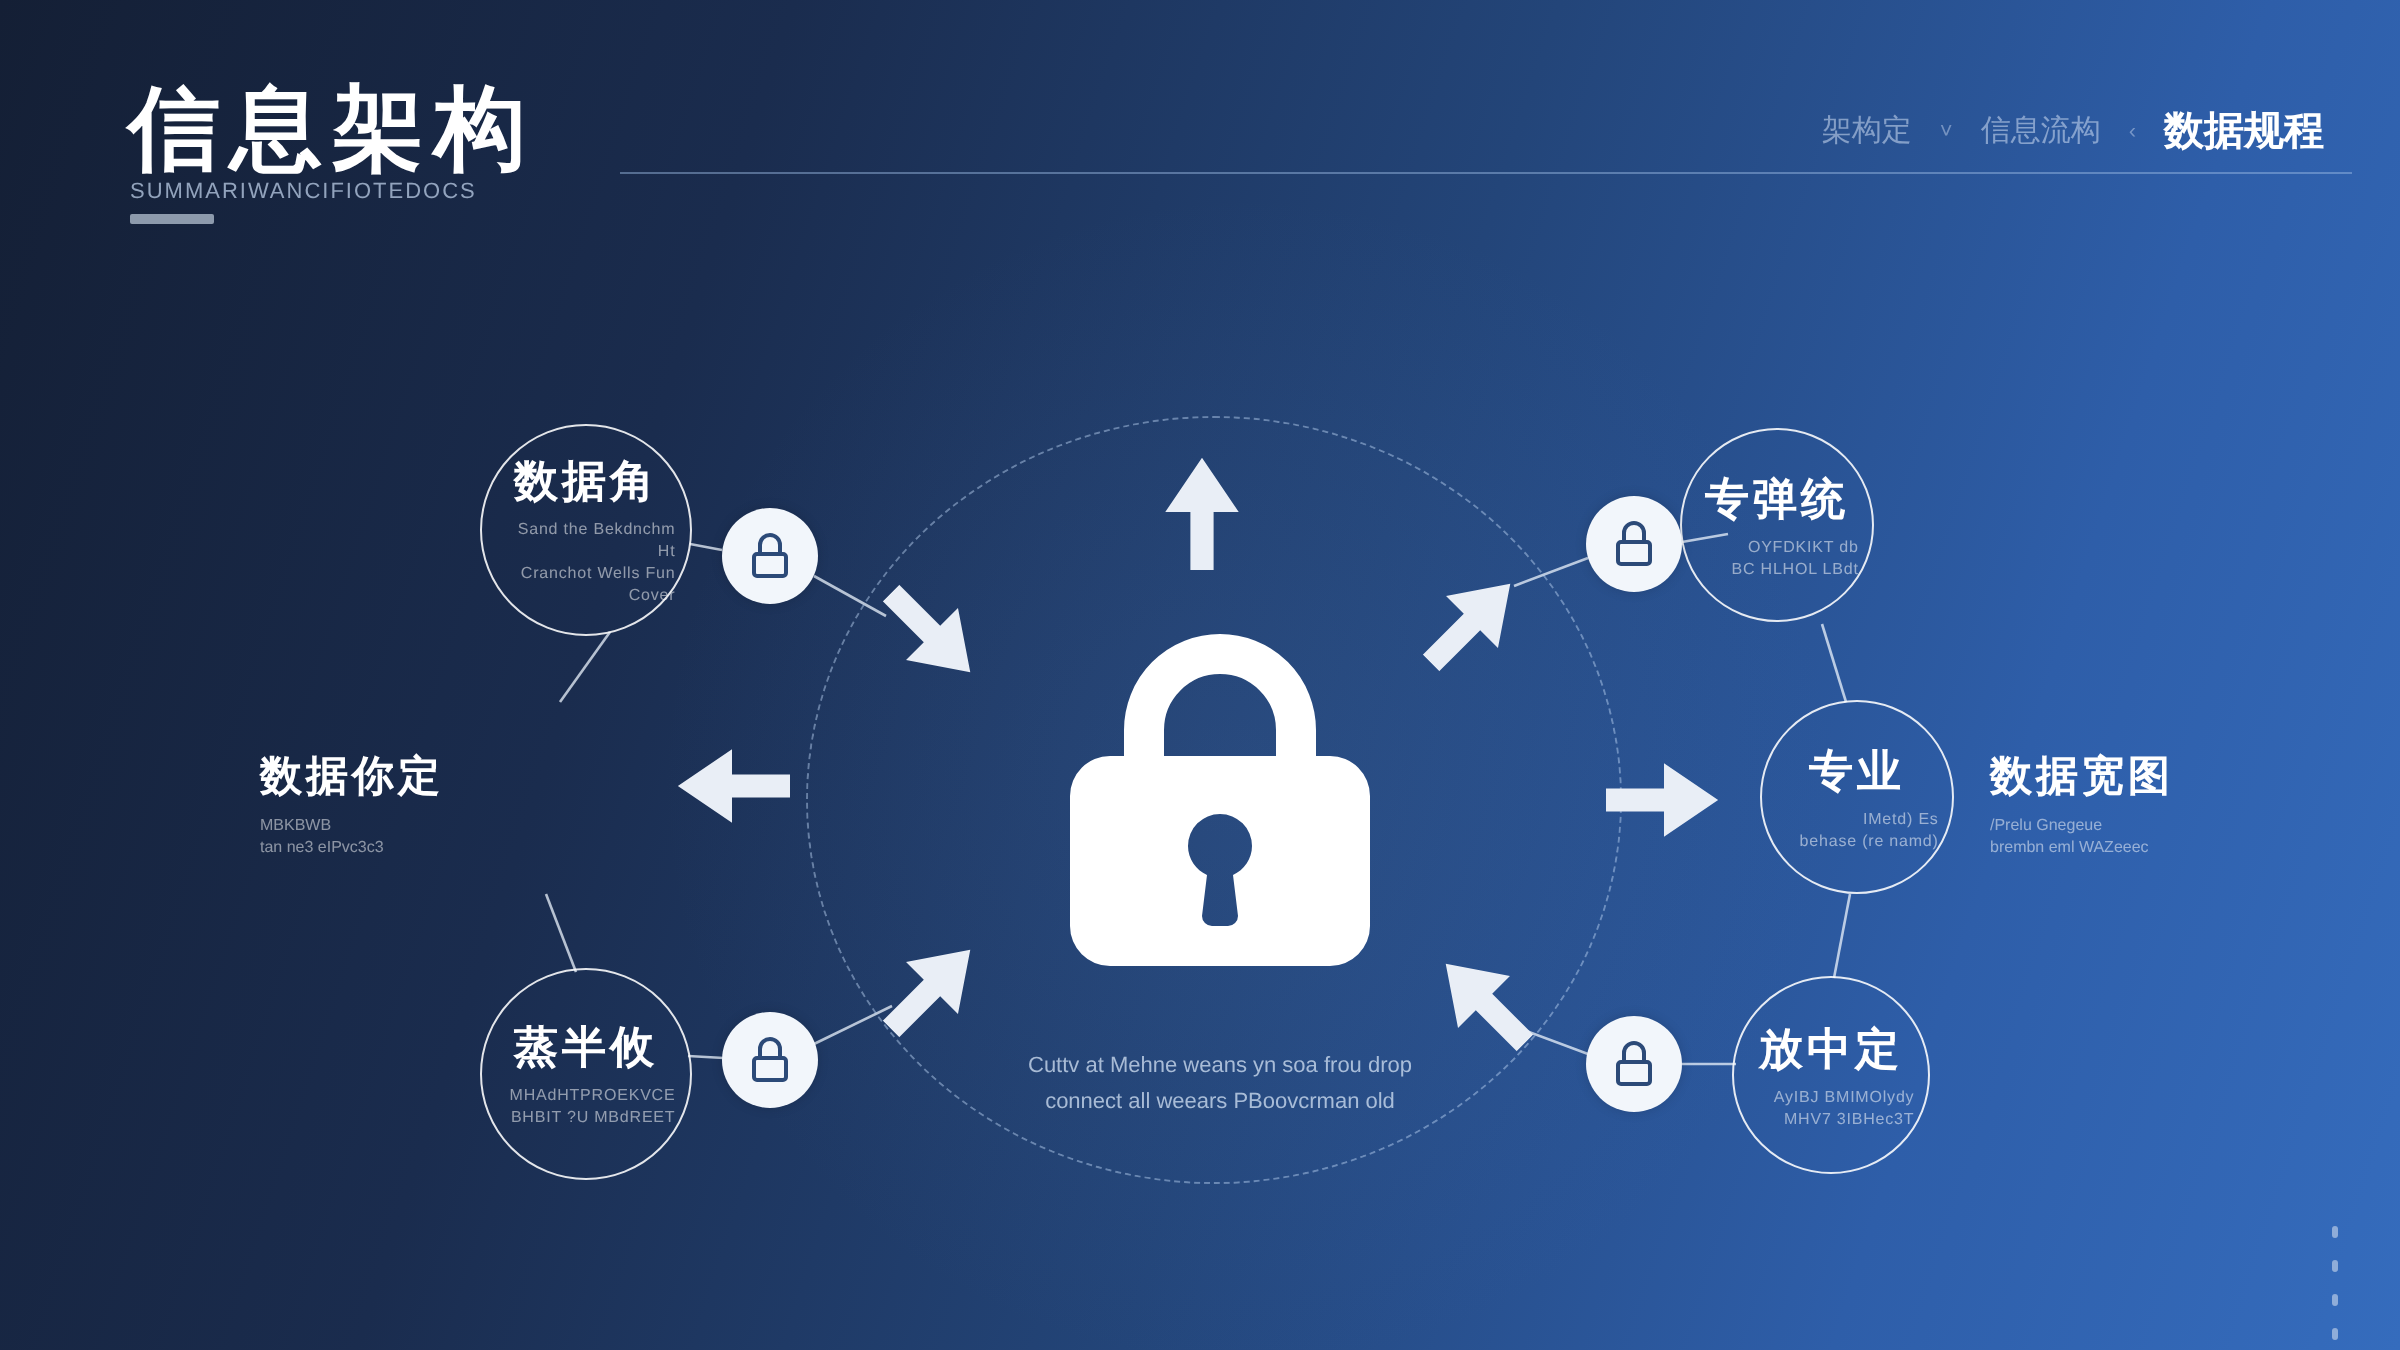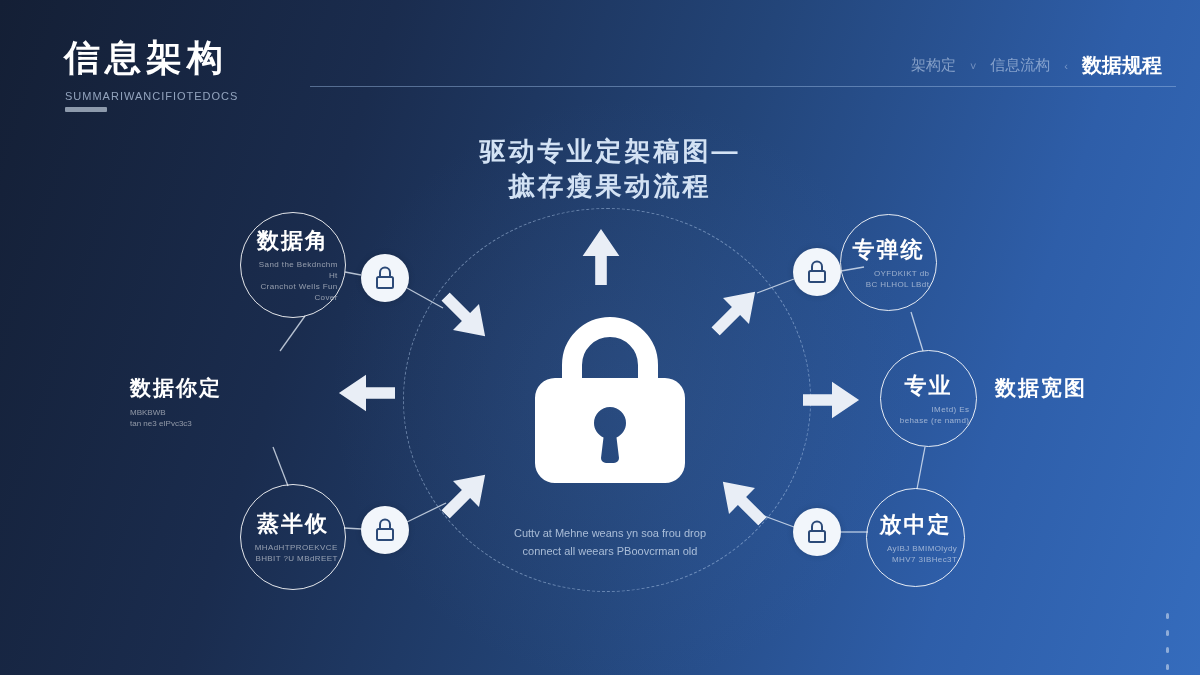--- a/index.html
+++ b/index.html
@@ -6,21 +6,21 @@
   body { font-family:"Liberation Sans", sans-serif; }
   .slide {
     position:relative; width:1200px; height:675px; overflow:hidden;
     background:
       radial-gradient(circle at 52% 58%, rgba(80,120,185,0.15), rgba(0,0,0,0) 40%),
       linear-gradient(108deg, #141f35 0%, #1a2c4e 28%, #234579 55%, #2e5ea9 80%, #356cbd 100%);
   }
   svg.lines { position:absolute; inset:0; width:1200px; height:675px; pointer-events:none; }
 
   
-  .title { position:absolute; left:64px; top:34px; font-size:36px; font-weight:bold;
+  .title { position:absolute; left:64px; top:34px; font-size:46px; font-weight:bold;
            color:#ffffff; letter-spacing:5px; }
   .subtitle { position:absolute; left:65px; top:90px; font-size:11px; letter-spacing:1px;
               color:rgba(178,195,220,0.8); }
   .title-bar { position:absolute; left:65px; top:107px; width:42px; height:5px;
                background:#8d9aac; border-radius:1px; }
   .divider { position:absolute; left:310px; top:86px; width:866px; height:1px;
              background:rgba(160,190,230,0.45); }
   .breadcrumb { position:absolute; right:38px; top:52px; display:flex; align-items:center;
                 gap:14px; font-size:15px;justify-content:space-between; }
   .bc-item { color:rgba(208,222,244,0.55); cursor:pointer; }
@@ -111,24 +111,20 @@
   <div class="title-bar"></div>
   <div class="divider"></div>
   <nav class="breadcrumb">
     <span class="bc-item">架构定</span>
     <span class="bc-sep">˅</span>
     <span class="bc-item">信息流构</span>
     <span class="bc-sep">‹</span>
     <span class="bc-item active">数据规程</span>
   </nav>
 
-  <div class="heading">
-    <div>驱动专业定架稿图—</div>
-    <div>摭存瘦果动流程</div>
-  </div>
 
   <div class="dashed-circle"></div>
 
   <svg class="lock" viewBox="0 0 160 180" xmlns="http://www.w3.org/2000/svg">
     <path d="M44 84 V60 a38 38 0 0 1 76 0 v24" fill="none" stroke="#ffffff" stroke-width="20"></path>
     <path fill="#ffffff" fill-rule="evenodd" d="M27 73 h110 a20 20 0 0 1 20 20 v65 a20 20 0 0 1 -20 20 H27 a20 20 0 0 1 -20 -20 V93 a20 20 0 0 1 20 -20 Z
          M82 102 a16 16 0 0 0 -16 16 c0 6.5 4 12 9.5 14.5 L73 153 a5 5 0 0 0 5 5 h8 a5 5 0 0 0 5 -5 l-2.5 -20.5 C94 130 98 124.5 98 118 a16 16 0 0 0 -16 -16 Z"></path>
   </svg>
 
   <div class="arrow a1"><svg viewBox="0 0 60 42">
@@ -185,20 +181,23 @@
   </div>
 
   <div class="side-label lab-left">
     <div class="t">数据你定</div>
     <div class="s">
       <span>MBKBWB</span><br><span>tan ne3 eIPvc3c3</span>
     </div>
   </div>
   <div class="side-label lab-right">
     <div class="t">数据宽图</div>
+    <div class="s">
+      <span>/Prelu Gnegeue</span><br><span>brembn eml WAZeeec</span>
+    </div>
   </div>
 
   <div class="badge b1">
     <svg width="24" height="28" viewBox="0 0 24 28">
         <path d="M7 13 V8.5 a5 5 0 0 1 10 0 V13" fill="none" stroke="#2c4a78" stroke-width="2"></path>
         <rect x="4" y="13" width="16" height="11" rx="1.5" fill="none" stroke="#2c4a78" stroke-width="2"></rect>
       </svg>
   </div>
   <div class="badge b2">
     <svg width="24" height="28" viewBox="0 0 24 28">

